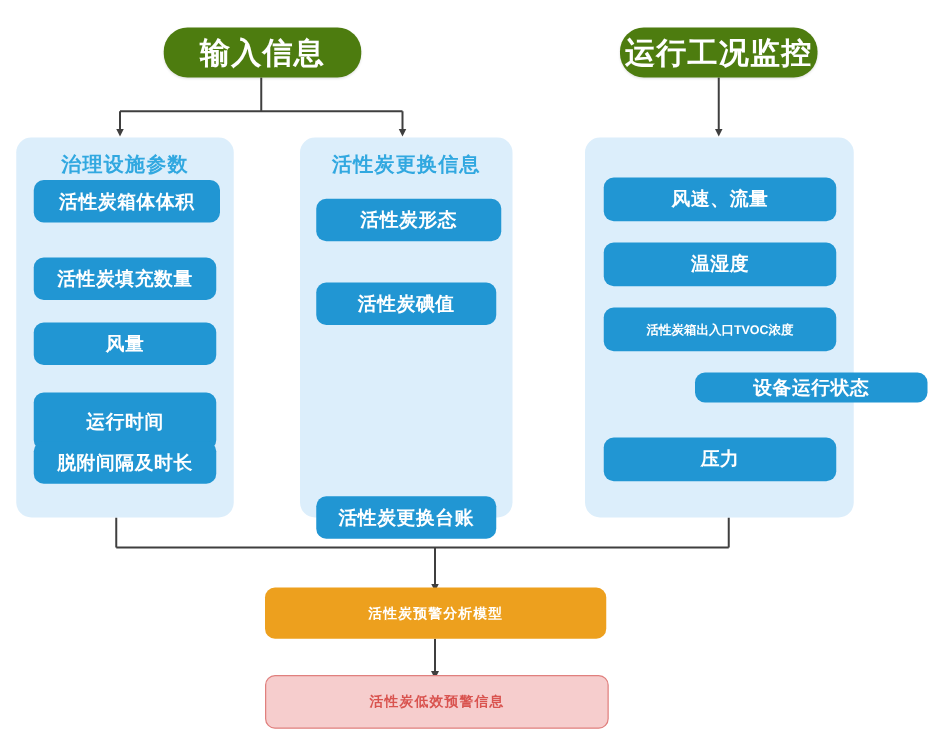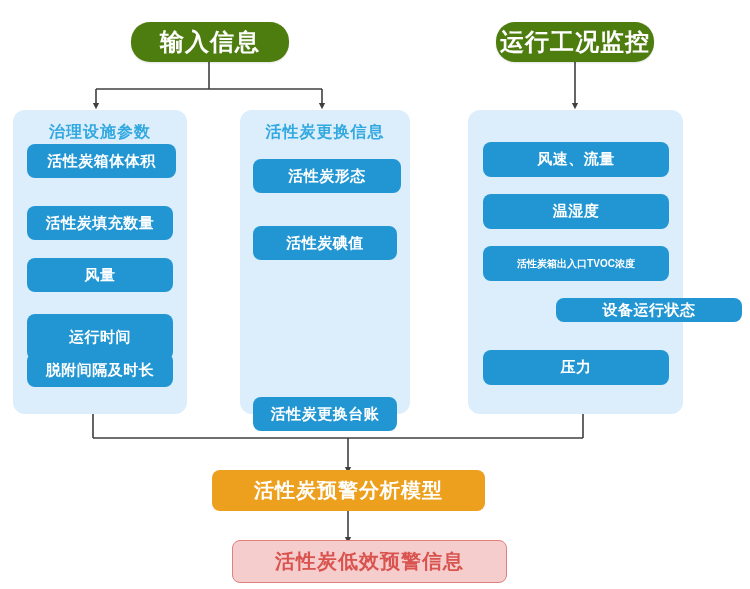--- a/index.html
+++ b/index.html
@@ -78,21 +78,21 @@
     letter-spacing: 0;
   }
 
   
   .result-box {
     position: absolute;
     border-radius: 8px;
     display: flex;
     align-items: center;
     justify-content: center;
-    font-size: 20px;
+    font-size: 11px;
     font-weight: bold;
     letter-spacing: 1px;
   }
   .result-orange {
     background: #eda01e;
     color: #ffffff;
   }
   .result-pink {
     background: #f6cdcd;
     color: #d9534f;
@@ -189,17 +189,17 @@
     <span>设备运行状态</span>
   </div>
   <div class="pill" style="left:483px; top:350px; width:186px; height:35px;">
     <span>压力</span>
   </div>
 
   <div class="result-box result-orange" style="left:212px; top:470px; width:273px; height:41px;">
     <span>活性炭预警分析模型</span>
   </div>
 
-  <div class="result-box result-pink" style="left:212px; top:540px; width:273px; height:41px;margin-left:20px;">
+  <div class="result-box result-pink" style="left:212px; top:540px; width:273px; height:41px;">
     <span>活性炭低效预警信息</span>
   </div>
 
 </div>
 
 </body></html>

